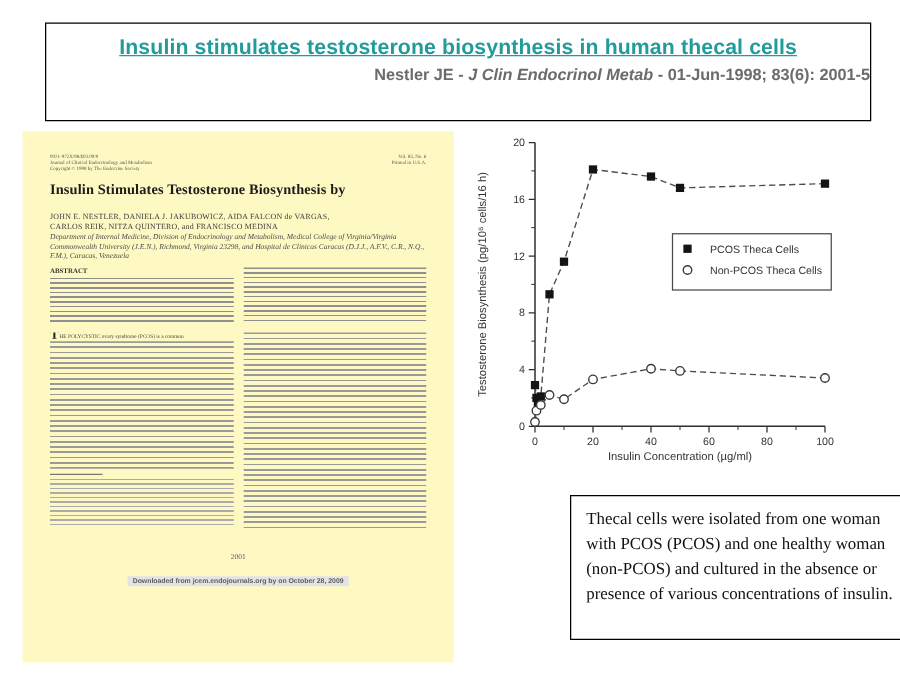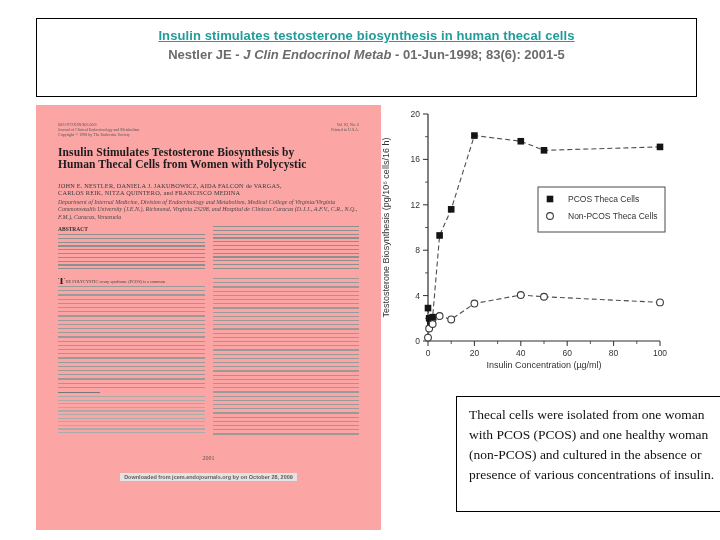--- a/index.html
+++ b/index.html
@@ -8,32 +8,32 @@
     font-family:"Liberation Sans",sans-serif;overflow:hidden;
   }
 
   
   .titlebox{
     position:absolute;left:36px;top:18px;width:661px;height:79px;
     border:1.5px solid #000;box-sizing:border-box;background:#fff;
     text-align:center;padding-top:9px;
   }
   .slide-title{
-    font-size:13px;font-weight:bold;text-decoration:underline;
+    font-size:17px;font-weight:bold;text-decoration:underline;
     letter-spacing:.1px;
   }
   .slide-subtitle{
     margin-top:4px;font-size:13px;font-weight:bold;color:#6b6b6b;
   }
   .slide-subtitle .ital{font-style:italic;}
 
   
   .page{
-    position:absolute;left:36px;top:105px;width:345px;height:425px;
-    background:#fca5a5;font-family:"Liberation Serif",serif;color:#2e2e2e;
+    position:absolute;left:18px;top:105px;width:345px;height:425px;
+    background:#fef9c3;font-family:"Liberation Serif",serif;color:#2e2e2e;
     padding:0 22px;box-sizing:border-box;
   }
   .scan-header{display:flex;justify-content:space-between;margin-top:18px;}
   .scan-header .hl{font-size:4px;line-height:4.8px;color:#555;}
   .scan-header .hr{font-size:4px;line-height:4.8px;color:#555;text-align:right;}
   .scan-title{
     margin-top:10px;font-size:11.5px;line-height:11.7px;font-weight:bold;color:#1c1c1c;
     letter-spacing:.1px;
   }
   .scan-authors{margin-top:11px;font-size:6.3px;line-height:7.5px;color:#3a3a3a;letter-spacing:.2px;}
@@ -66,41 +66,40 @@
     border:1.5px solid #000;box-sizing:border-box;background:#fff;
     padding:8px 12px;font-family:"Liberation Serif",serif;
     font-size:13.5px;line-height:20px;color:#111;
   }
 </style>
 </head>
 <body>
 
 <div class="titlebox">
   <div class="slide-title" style="color: rgb(33, 155, 155);">Insulin stimulates testosterone biosynthesis in human thecal cells</div>
-  <div class="slide-subtitle" style="color: rgb(107, 107, 107);">
+  <div class="slide-subtitle" style="color: rgb(107, 107, 107); text-align: right;">
     <span>Nestler JE - </span><span class="ital">J Clin Endocrinol Metab</span><span> - 01-Jun-1998; 83(6): 2001-5</span>
   </div>
 </div>
 
 <div class="page">
   <div class="scan-header">
     <div class="hl">
       <div>0021-972X/98/$03.00/0</div>
       <div>Journal of Clinical Endocrinology and Metabolism</div>
       <div>Copyright © 1998 by The Endocrine Society</div>
     </div>
     <div class="hr">
       <div>Vol. 83, No. 6</div>
       <div>Printed in U.S.A.</div>
     </div>
   </div>
 
   <div class="scan-title">
     <div>Insulin Stimulates Testosterone Biosynthesis by</div>
-    <div>Human Thecal Cells from Women with Polycystic</div>
   </div>
 
   <div class="scan-authors">
     <div>JOHN E. NESTLER, DANIELA J. JAKUBOWICZ, AIDA FALCON de VARGAS,</div>
     <div>CARLOS REIK, NITZA QUINTERO, and FRANCISCO MEDINA</div>
   </div>
 
   <div class="scan-affil">Department of Internal Medicine, Division of Endocrinology and Metabolism, Medical College of Virginia/Virginia Commonwealth University (J.E.N.), Richmond, Virginia 23298, and Hospital de Clinicas Caracas (D.J.J., A.F.V., C.R., N.Q., F.M.), Caracas, Venezuela</div>
 
   <div class="scan-abstract">

